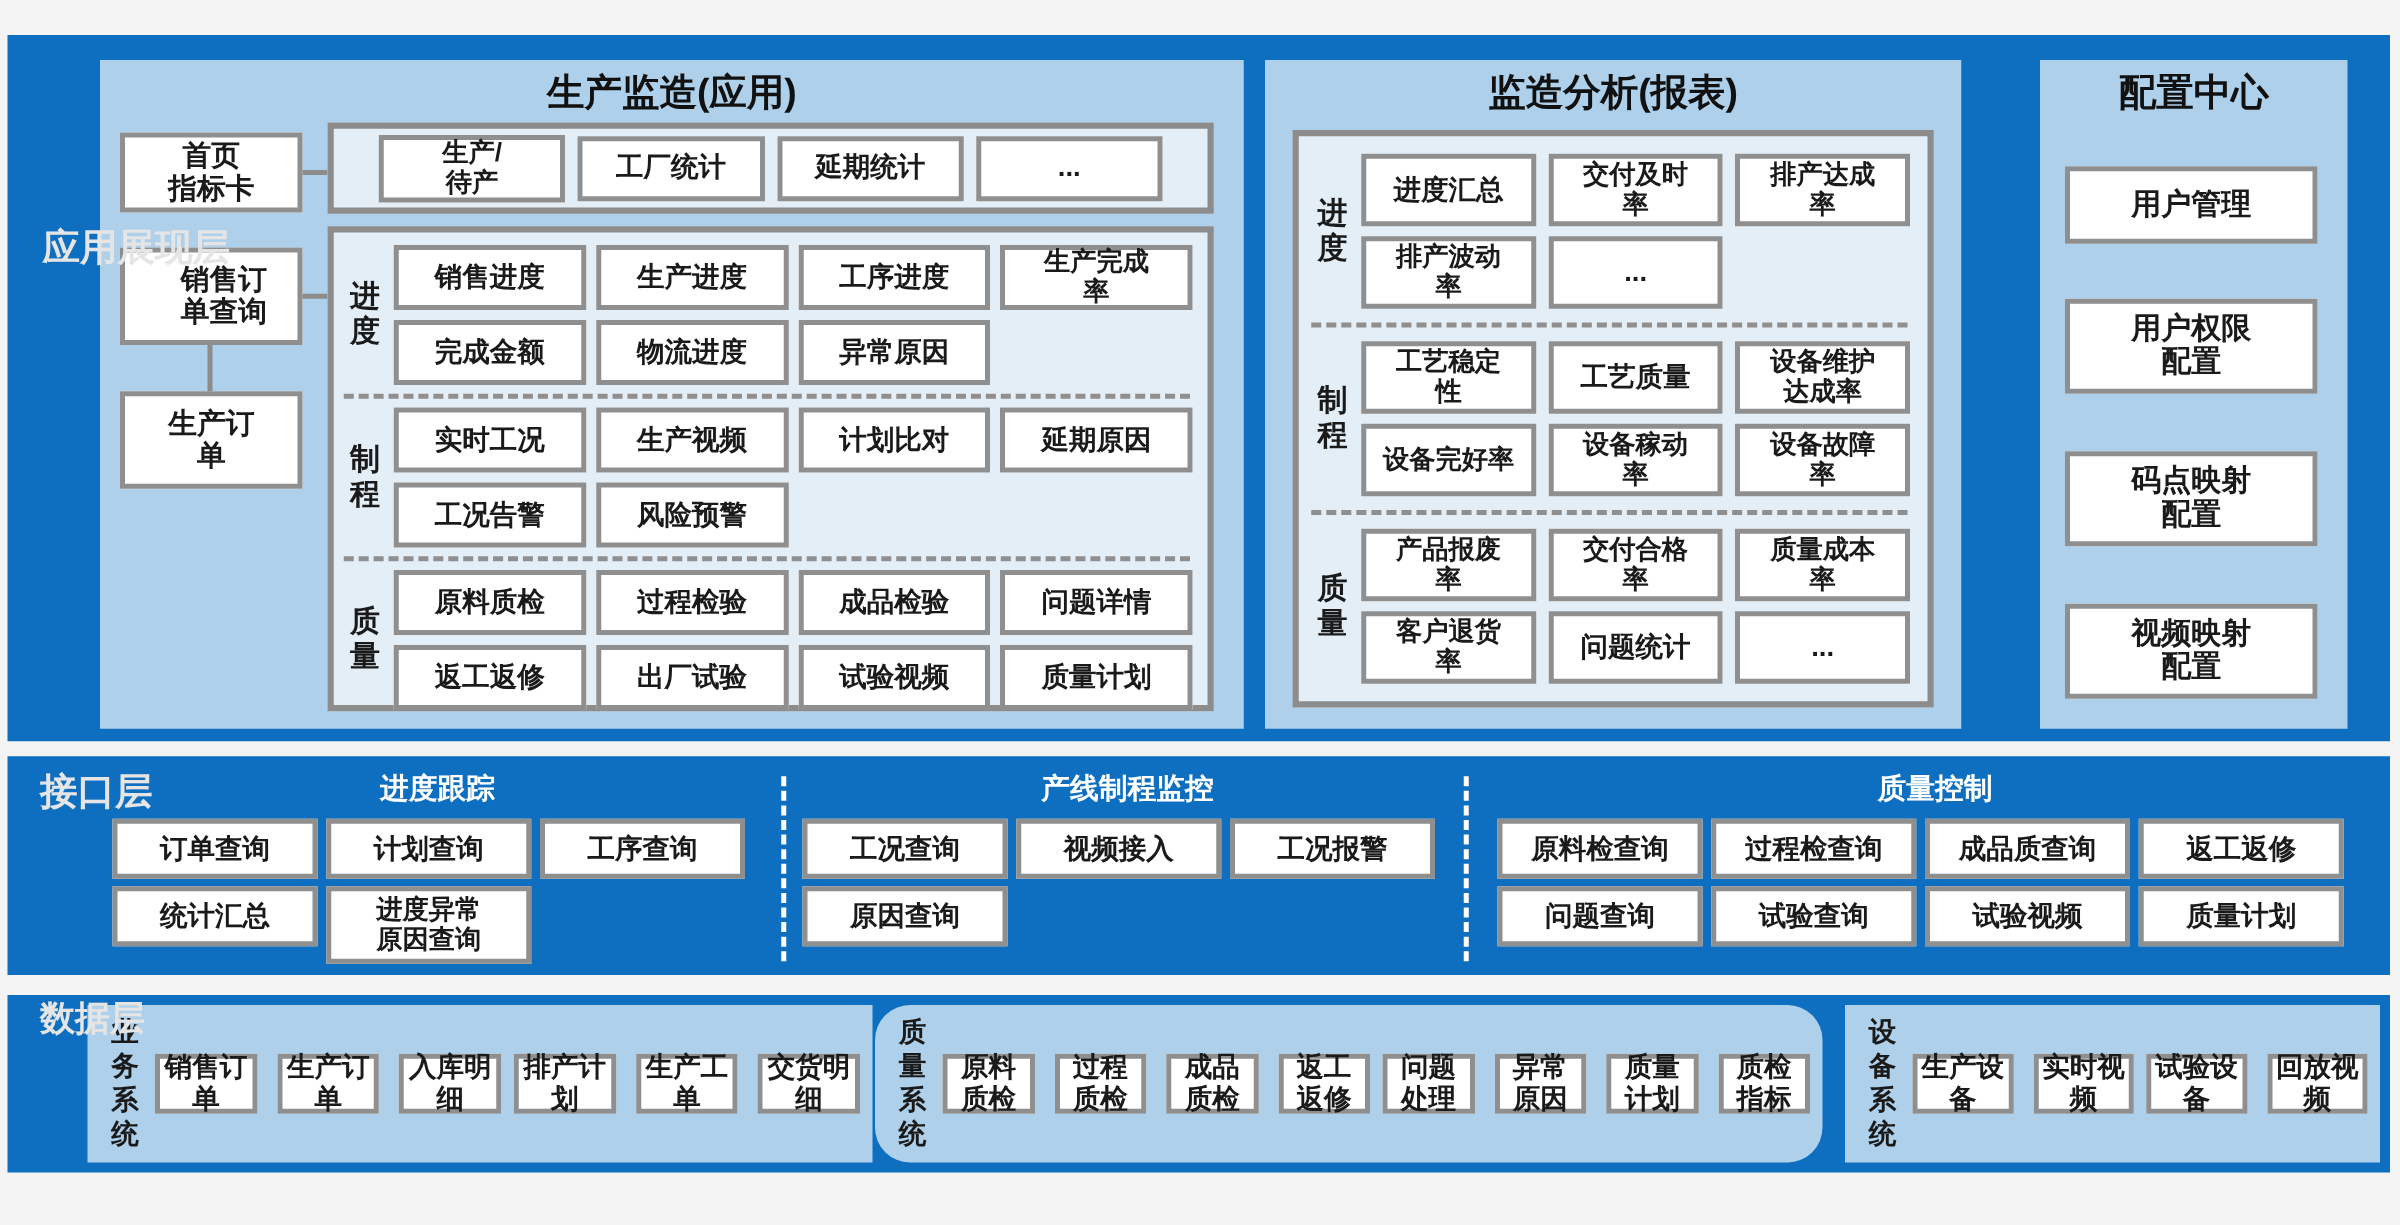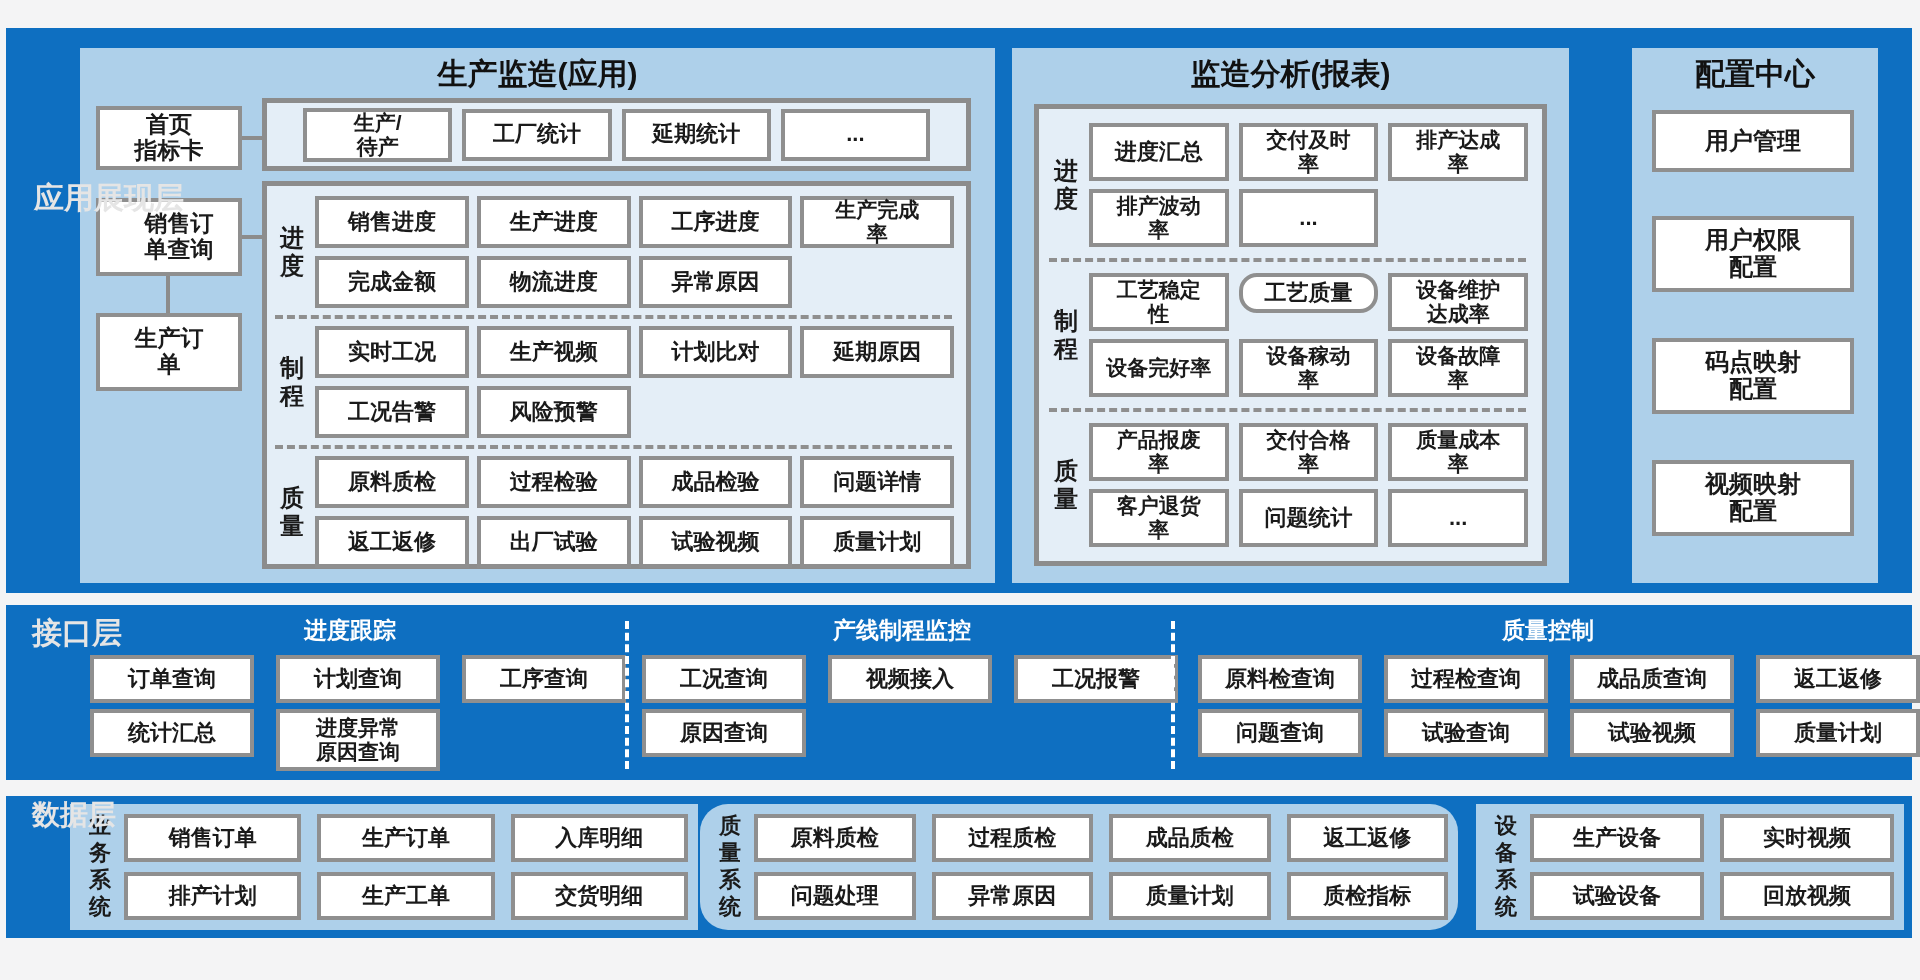--- a/index.html
+++ b/index.html
@@ -34,36 +34,36 @@
   .sec-rows{flex:1;display:flex;flex-direction:column;gap:8px;}
   .grid4{display:grid;grid-template-columns:repeat(4,1fr);gap:8px;}
   .grid3{display:grid;grid-template-columns:repeat(3,1fr);gap:10px;}
   .grid4 .box,.grid3 .box{height:52px;}
   .dash{border-top:4px dashed #8f8f8f;margin:7px 2px;}
 
   
   .layer-label{position:absolute;color:#e5e5e5;font-weight:700;font-size:30px;}
   .iface-group{position:absolute;top:10px;}
   .iface-title{text-align:center;color:#fff;font-weight:700;font-size:23px;height:34px;}
-  .iface-row{display:flex;gap:22px;margin-top:6px;align-items:flex-start;}
+  .iface-row{display:flex;gap:7px;margin-top:6px;align-items:flex-start;}
   .iface-row .box{width:164px;height:48px;flex:0 0 auto;}
   .iface-row .box.tall{height:62px;font-size:21px;}
   .vsep{position:absolute;top:16px;height:148px;border-left:4px dashed #ffffff;}
 
   
   .sys-panel{position:absolute;top:8px;height:126px;background:#aed0ea;
     display:flex;align-items:center;box-sizing:border-box;padding:8px 10px;}
   .sys-label{width:28px;margin:0 10px 0 6px;font-size:22px;font-weight:600;
     word-break:break-all;line-height:1.22;text-align:center;flex:0 0 auto;}
-  .sys-rows{flex:1;display:flex;flex-direction:column;gap:10px;}
+  .sys-rows{flex:1;display:flex;flex-direction:row;gap:10px;}
   .sys-row{display:flex;gap:16px;}
   .sys-row .box{flex:1;height:48px;}
 
   
-  .cfg-box{position:absolute;left:20px;width:202px;font-size:24px;}
+  .cfg-box{position:absolute;left:20px;width:202px;font-size:24px;margin-top:23px;}
 </style>
 </head>
 <body>
 
 <div class="band" id="band-app">
 
   <div class="layer-label" style="left:28px;top:150px;z-index:5;">应用展现层</div>
 
   <div class="panel" style="left:74px;top:20px;width:915px;height:535px;">
     <div class="panel-title">生产监造(应用)</div>
@@ -171,21 +171,21 @@
       </div>
 
       <div class="dash"></div>
 
       <div class="sec">
         <div class="sec-label">制程</div>
         <div class="sec-rows">
           <div class="grid3">
             <div class="box" style="height:58px;font-size:21px;">工艺稳定
 性</div>
-            <div class="box" style="height:40px;border-radius:18px;">工艺质量</div>
+            <div class="box" style="height:58px;">工艺质量</div>
             <div class="box" style="height:58px;font-size:21px;">设备维护
 达成率</div>
           </div>
           <div class="grid3">
             <div class="box" style="height:58px;font-size:21px;">设备完好率</div>
             <div class="box" style="height:58px;font-size:21px;">设备稼动
 率</div>
             <div class="box" style="height:58px;font-size:21px;text-align:center;">设备故障
 率</div>
           </div>

